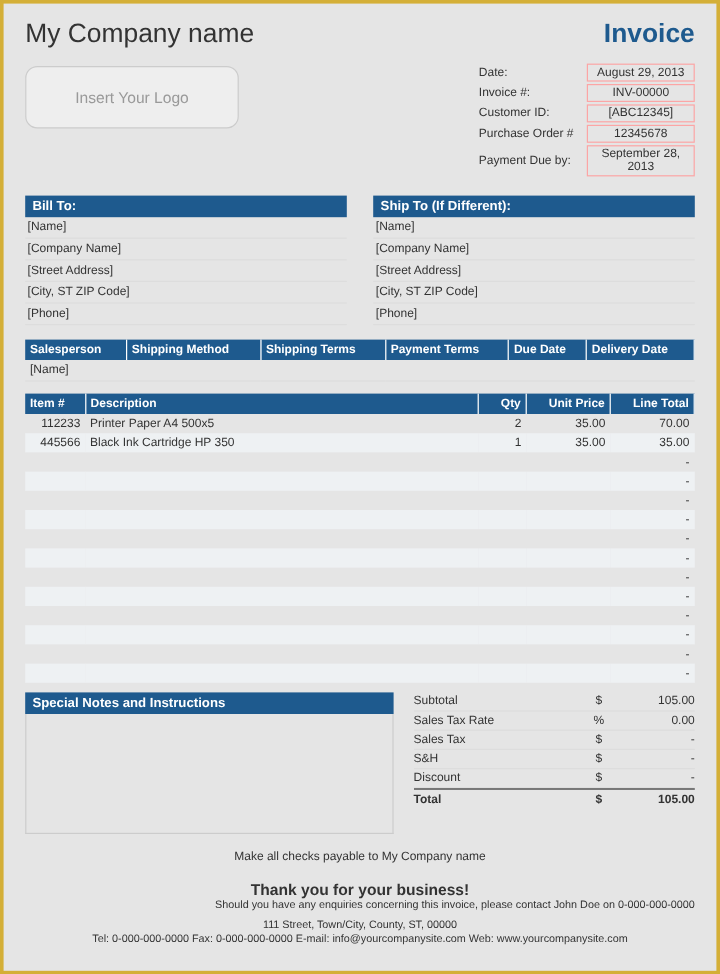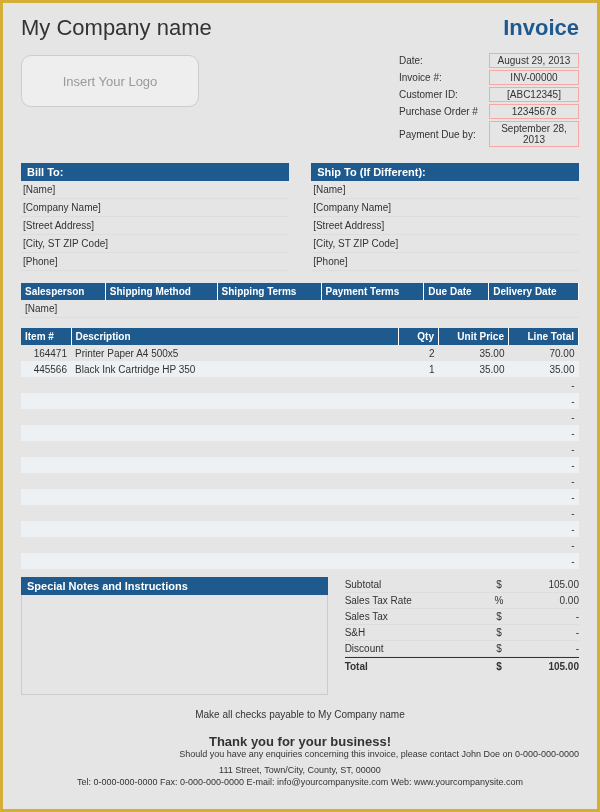--- a/index.html
+++ b/index.html
@@ -129,21 +129,21 @@
   <table class="items-table">
     <tbody>
         <tr>
       <th class="left col-item">Item #</th>
       <th class="left col-desc">Description</th>
       <th class="right col-qty">Qty</th>
       <th class="right col-price">Unit Price</th>
       <th class="right col-total">Line Total</th>
     </tr>
     <tr>
-      <td class="col-item">164471</td>
+      <td class="col-item">112233</td>
       <td class="col-desc">Printer Paper A4 500x5</td>
       <td class="col-qty">2</td>
       <td class="col-price">35.00</td>
       <td class="col-total">70.00</td>
     </tr>
     <tr class="alt">
       <td class="col-item">445566</td>
       <td class="col-desc">Black Ink Cartridge HP 350</td>
       <td class="col-qty">1</td>
       <td class="col-price">35.00</td>

